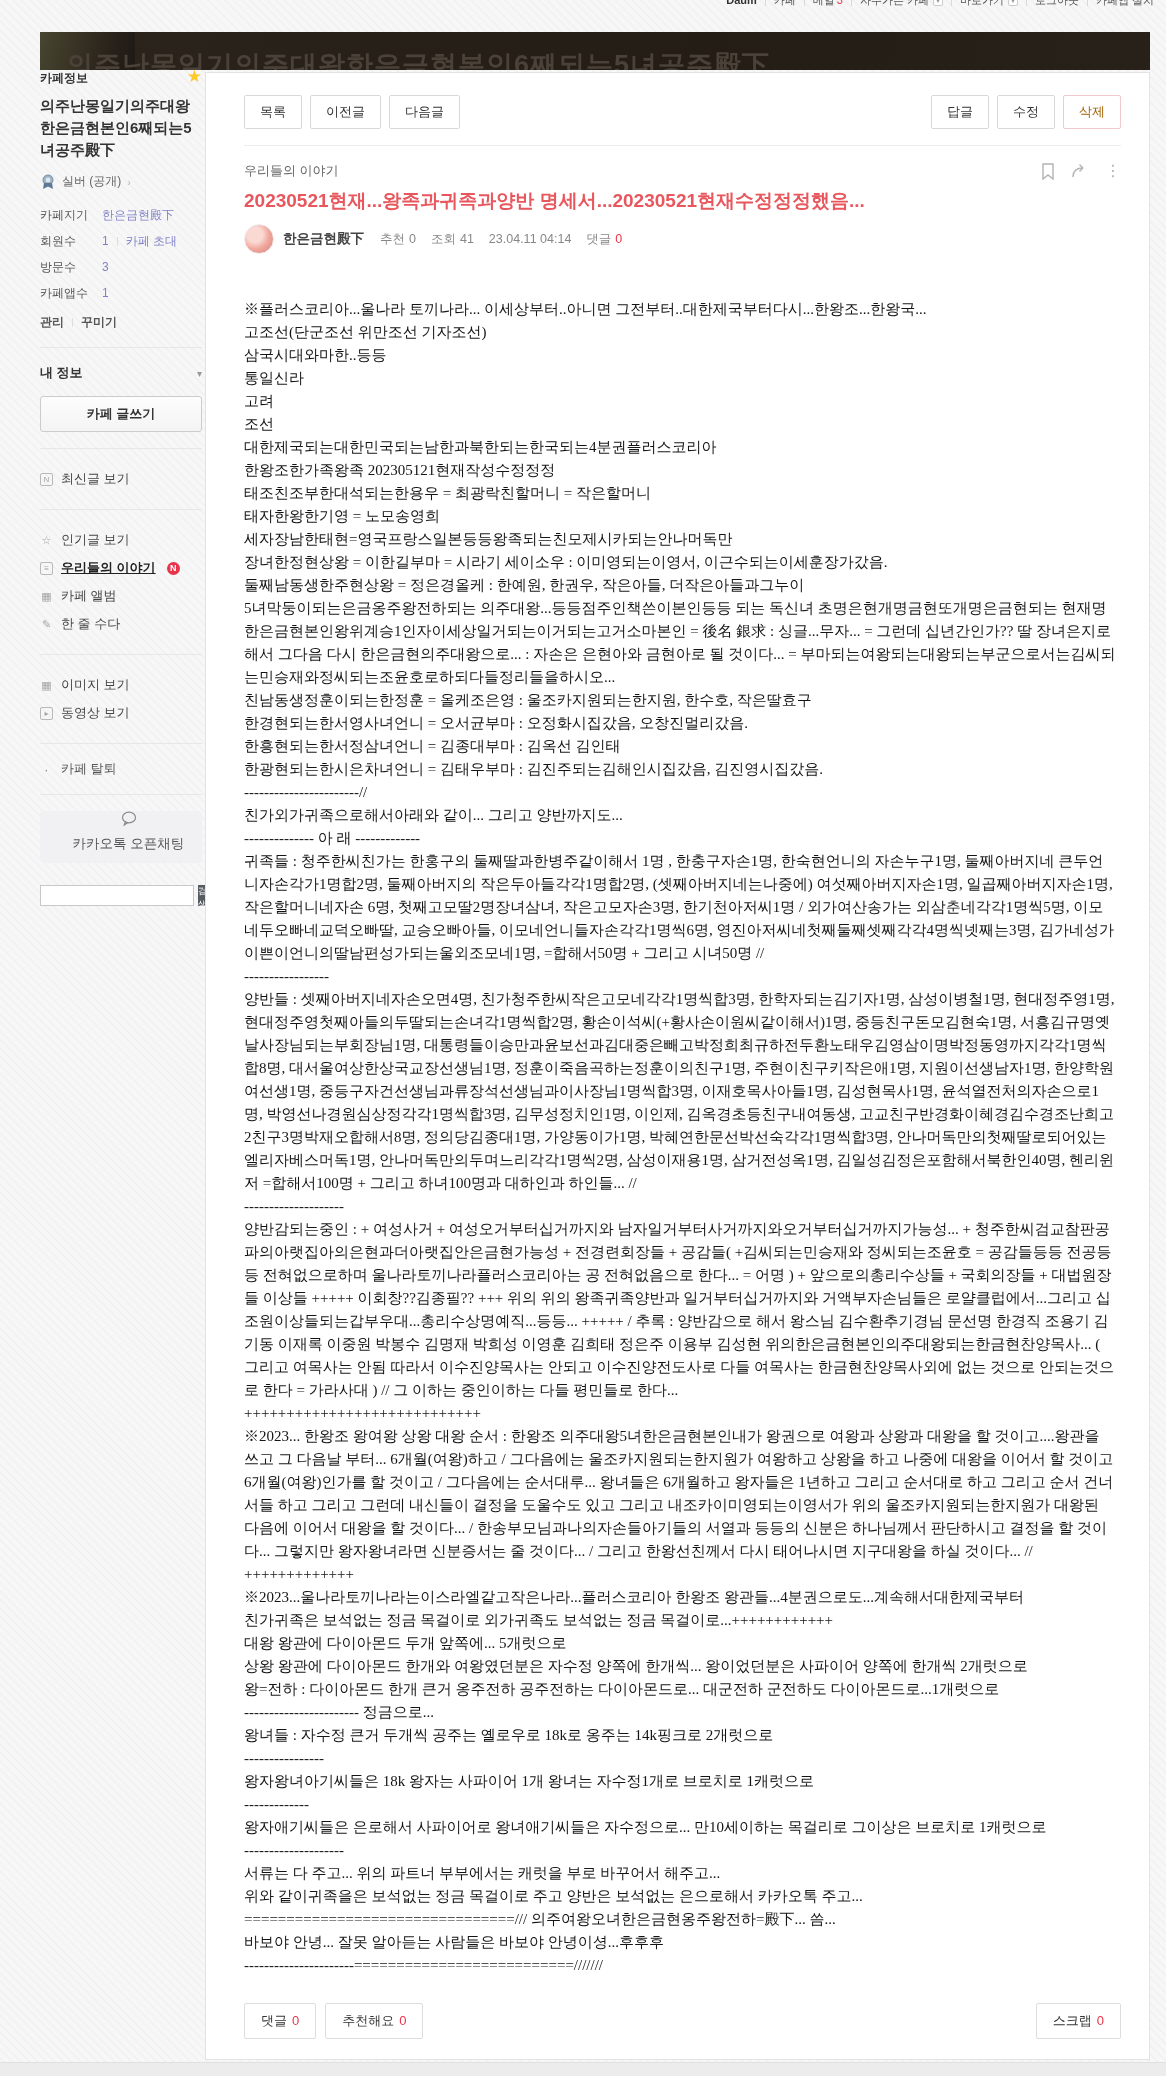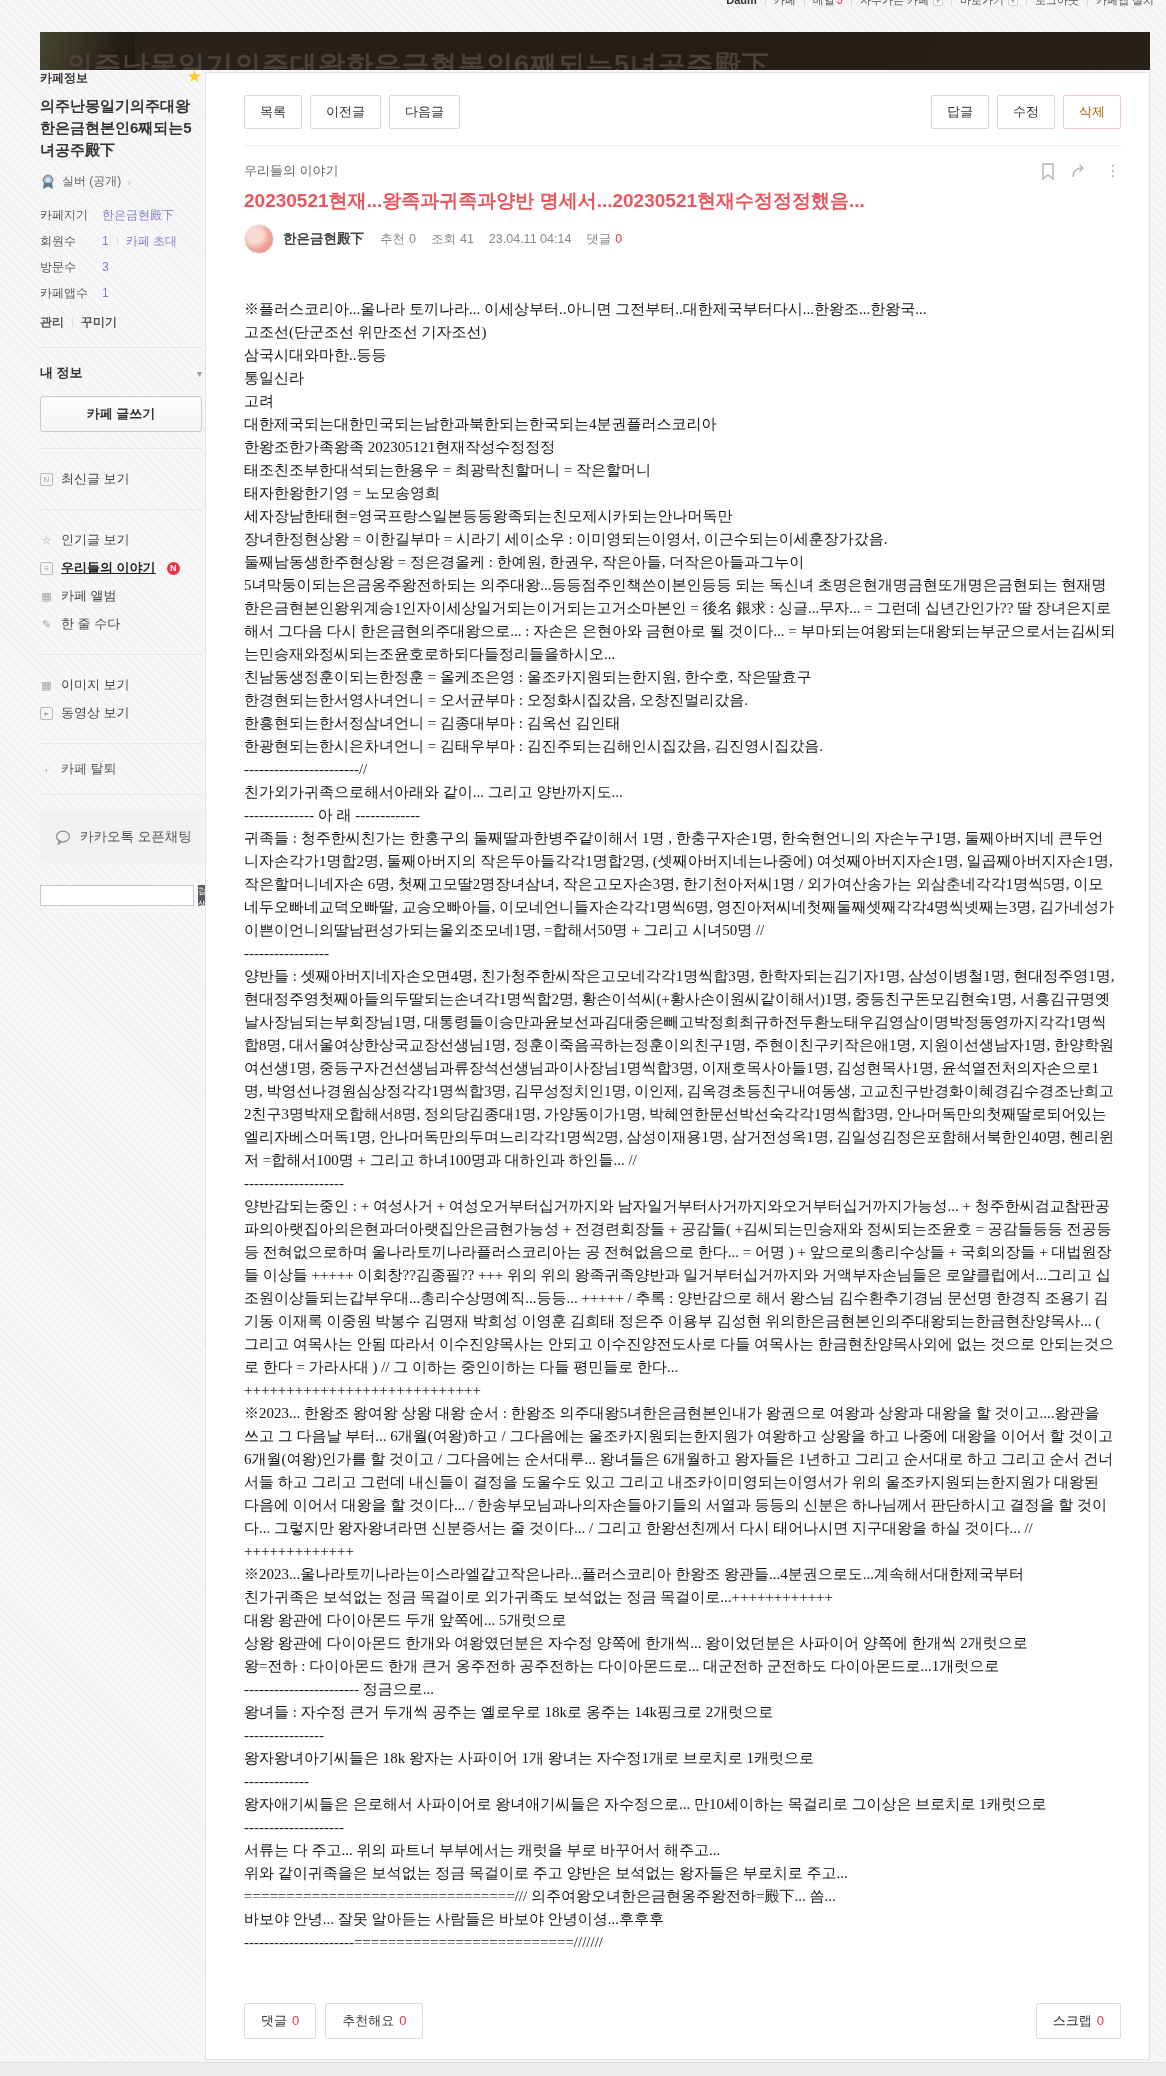--- a/index.html
+++ b/index.html
@@ -59,21 +59,21 @@
   .menu-item { display:flex; align-items:center; gap:8px; height:28px; font-size:13px; color:#444; cursor:pointer; }
   .mi-icon { width:13px; height:13px; display:inline-flex; align-items:center; justify-content:center;
     font-size:11px; color:#a5a5a5; }
   .mi-icon.boxed { border:1px solid #b9b9b9; border-radius:2px; font-size:8px; }
   .menu-item.active .mi-label { font-weight:bold; text-decoration:underline; color:#222; }
   .n-badge { width:13px; height:13px; border-radius:50%; background:#e8344a; color:#fff; font-size:9px;
     display:inline-flex; align-items:center; justify-content:center; margin-left:3px; font-weight:bold; }
   .leave-row { display:flex; align-items:center; gap:8px; font-size:13px; color:#555; cursor:pointer; }
   .leave-dot { color:#888; width:13px; text-align:center; }
   .openchat { margin-top:2px; background:#f1f1f3; border-radius:4px; height:52px; display:flex; align-items:center;
-    gap:9px; padding-left:15px; font-size:13.5px; color:#555; cursor:pointer; }
+    gap:9px; padding-left:15px; font-size:13.5px; color:#555; cursor:pointer;flex-direction:column; }
   .search-row { margin-top:22px; display:flex; gap:4px; align-items:center; }
   .search-input { flex:1; height:21px; border:1px solid #c8c8c8; background:#fff; padding:0 5px; font-size:11px; }
   .search-btn { width:24px; height:21px; background:#575c62; color:#fff; border:0; font-size:9px;
     cursor:pointer; padding:0; font-family:inherit; letter-spacing:-1px; }
 
   
   .card { position:absolute; left:205px; top:72px; width:945px; height:1988px; background:#fff;
     border:1px solid #e3e3e3; padding:22px 28px 0 38px; overflow:hidden; }
   .toolbar { display:flex; justify-content:space-between; }
   .tb-group { display:flex; gap:8px; }
@@ -262,20 +262,21 @@
         <p class="body-line">※플러스코리아...울나라 토끼나라... 이세상부터..아니면 그전부터..대한제국부터다시...한왕조...한왕국...</p>
 
         <p class="body-line">고조선(단군조선 위만조선 기자조선)</p>
 
         <p class="body-line">삼국시대와마한..등등</p>
 
         <p class="body-line">통일신라</p>
 
         <p class="body-line">고려</p>
 
+        <p class="body-line">조선</p>
 
         <p class="body-line">대한제국되는대한민국되는남한과북한되는한국되는4분권플러스코리아</p>
 
         <p class="body-line">한왕조한가족왕족 202305121현재작성수정정정</p>
 
         <p class="body-line">태조친조부한대석되는한용우 = 최광락친할머니 = 작은할머니</p>
 
         <p class="body-line">태자한왕한기영 = 노모송영희</p>
 
         <p class="body-line">세자장남한태현=영국프랑스일본등등왕족되는친모제시카되는안나머독만</p>
@@ -336,21 +337,21 @@
         <p class="body-line">왕자왕녀아기씨들은 18k 왕자는 사파이어 1개 왕녀는 자수정1개로 브로치로 1캐럿으로</p>
 
         <p class="body-line">-------------</p>
 
         <p class="body-line">왕자애기씨들은  은로해서 사파이어로 왕녀애기씨들은 자수정으로... 만10세이하는 목걸리로 그이상은 브로치로 1캐럿으로</p>
 
         <p class="body-line">--------------------</p>
 
         <p class="body-line">서류는 다 주고... 위의 파트너 부부에서는 캐럿을 부로 바꾸어서 해주고...</p>
 
-        <p class="body-line">위와 같이귀족을은 보석없는 정금 목걸이로 주고 양반은 보석없는 왕자들은 부로치로 주고...</p>
+        <p class="body-line">위와 같이귀족을은 보석없는 정금 목걸이로 주고 양반은 보석없는 은으로해서 카카오톡 주고...</p>
 
         <p class="body-line">================================/// 의주여왕오녀한은금현옹주왕전하=殿下... 씀...</p>
 
         <p class="body-line">바보야 안녕... 잘못 알아듣는 사람들은 바보야 안녕이셩...후후후</p>
 
         <p class="body-line">----------------------==========================///////</p>
       </div>
     <div class="post-footer">
       <div class="pf-group">
         <button class="pf-btn"><span>댓글</span><span class="cnt">0</span></button>

